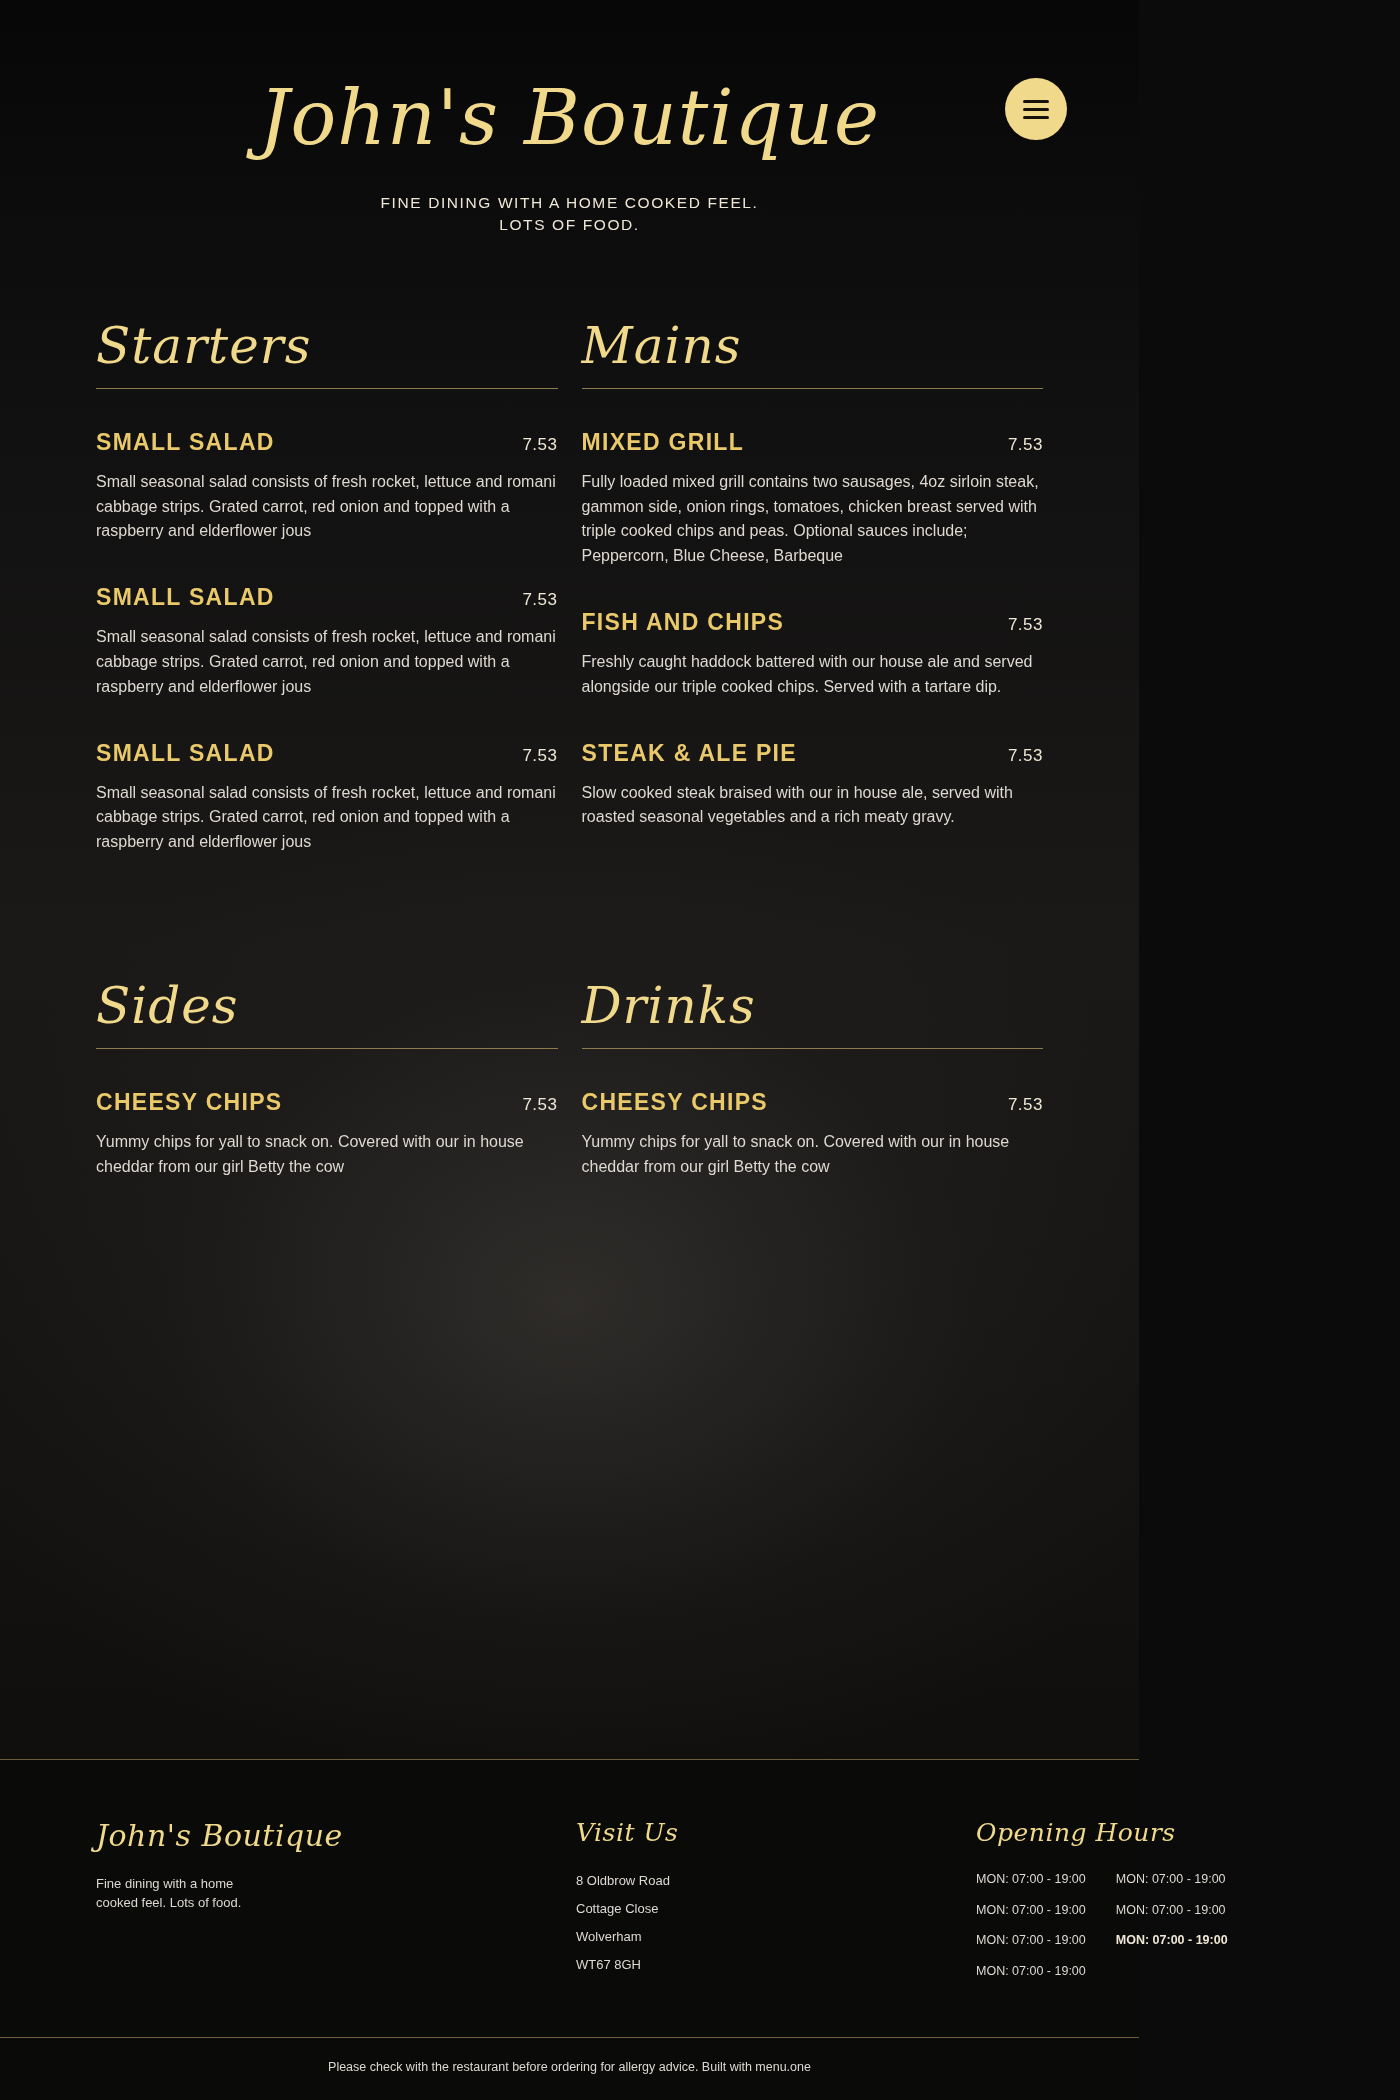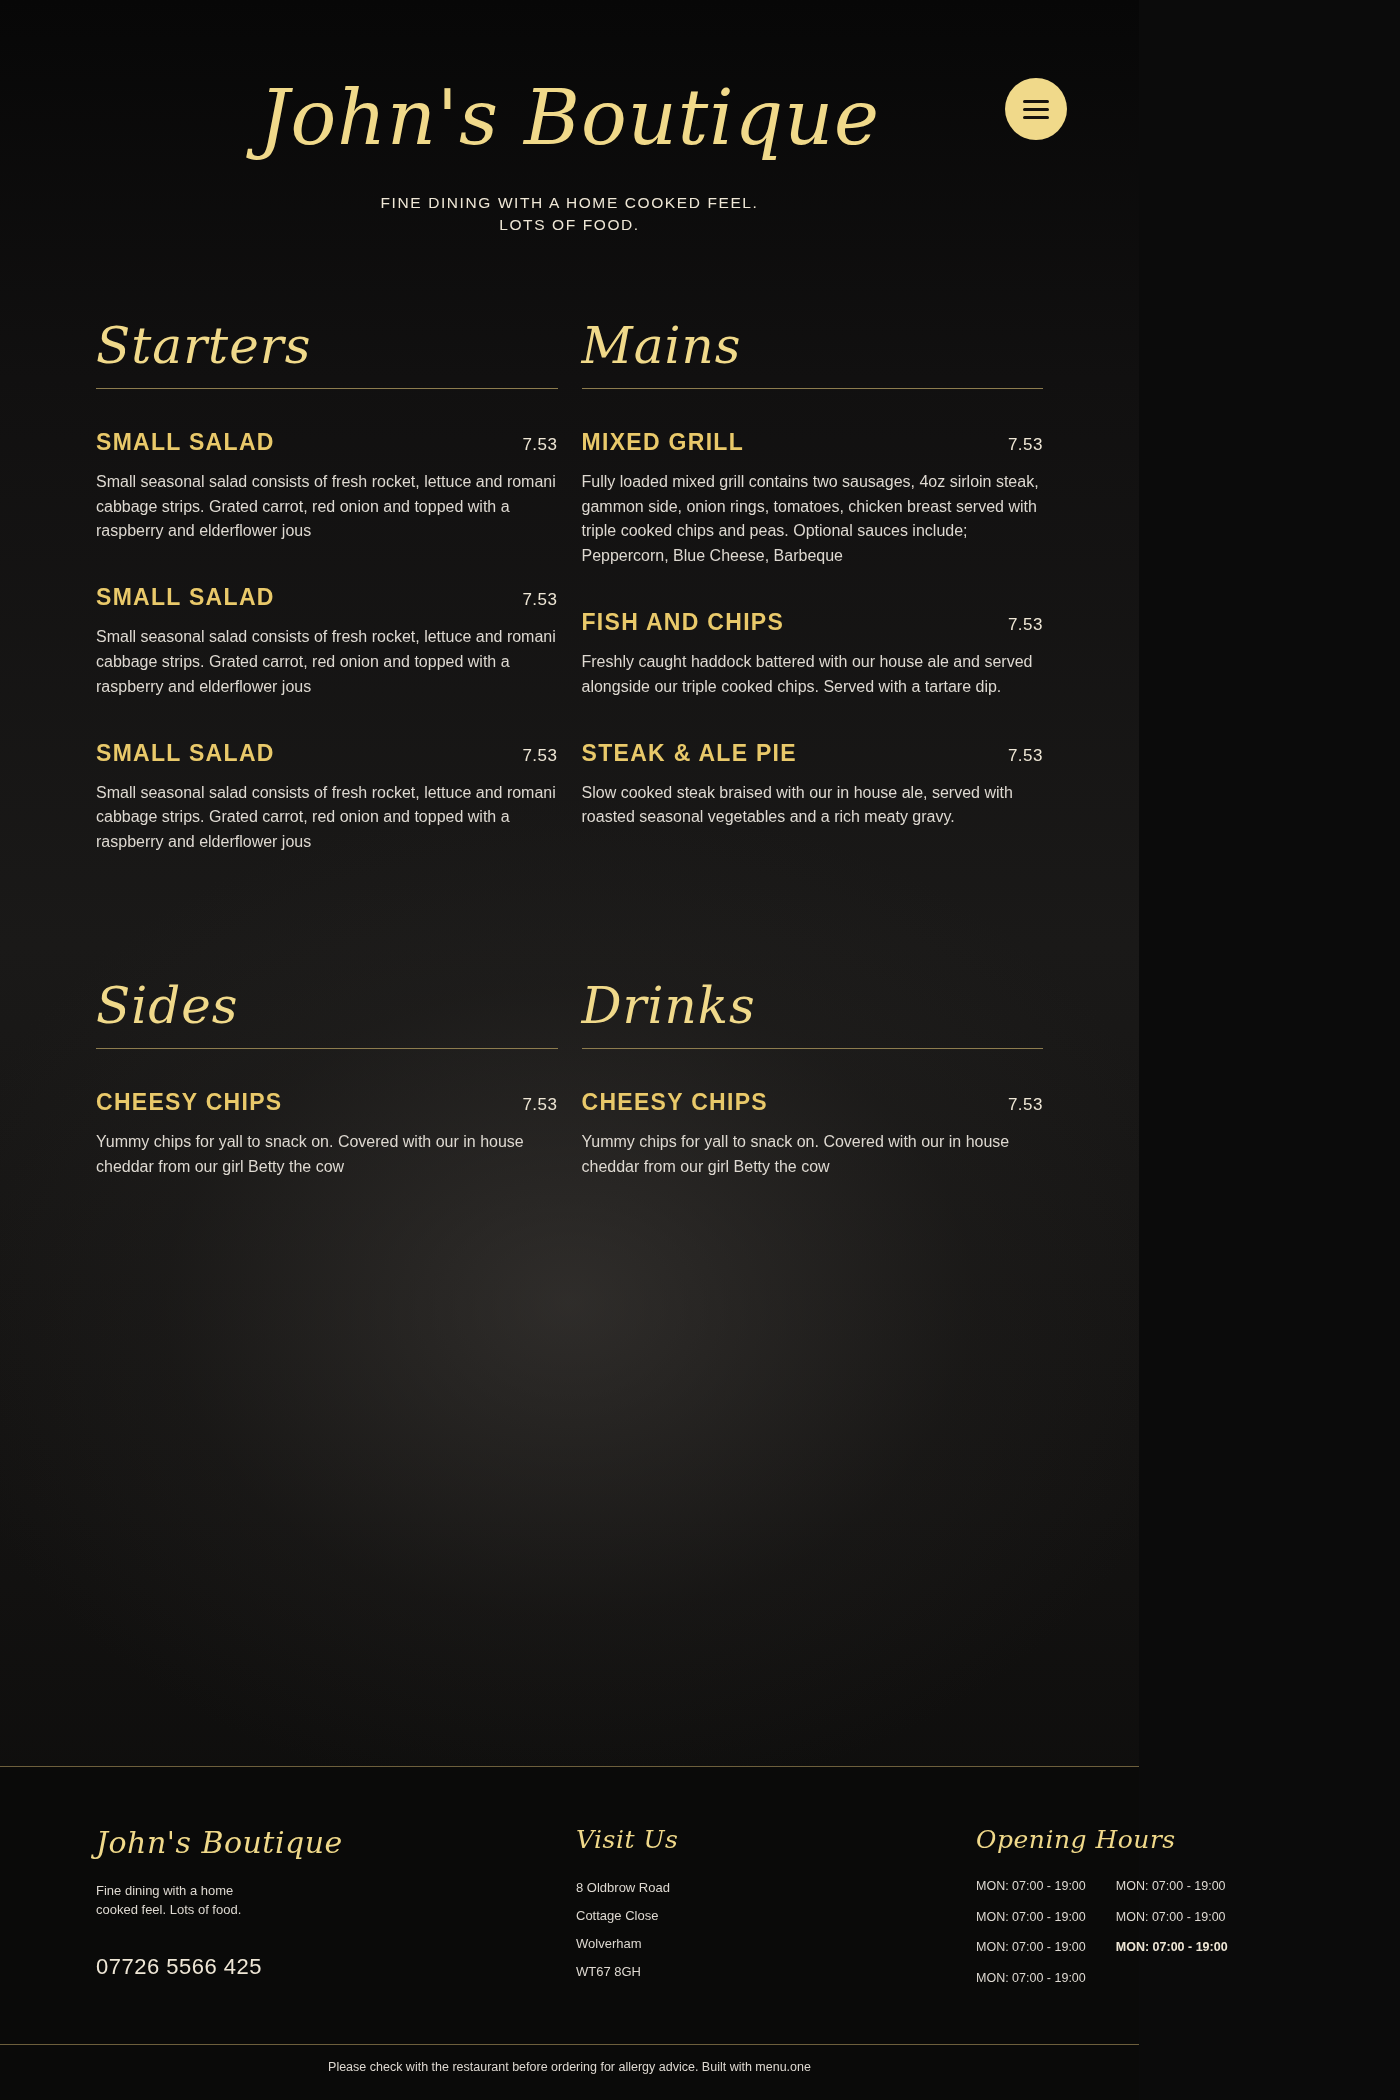--- a/index.html
+++ b/index.html
@@ -208,21 +208,21 @@
     line-height: 1.4;
     color: #ded9d1;
     margin-bottom: 13px;
     white-space: nowrap;
   }
   .hours-grid div.bold { font-weight: 700; color: #efe7d6; }
 
   .footer-bar {
     margin-top: 44px;
     border-top: 1px solid #6d5f3c;
-    padding: 15px 0 26px 0;
+    padding: 22px 0 26px 0;
     text-align: center;
     font-size: 12.5px;
     color: #ded9d1;
     margin-left: -96px;
     margin-right: -96px;
   }
 </style>
 </head>
 <body>
 
@@ -333,21 +333,20 @@
 
   <div class="footer">
     <div class="footer-cols">
 
       <div>
         <div class="footer-brand">John's Boutique</div>
         <div class="footer-sub">
           <div>Fine dining with a home</div>
           <div>cooked feel. Lots of food.</div>
         </div>
-        <div class="footer-phone">07726 5566 425</div>
       </div>
 
       <div>
         <div class="footer-heading">Visit Us</div>
         <div class="addr-list">
           <div>8 Oldbrow Road</div>
           <div>Cottage Close</div>
           <div>Wolverham</div>
           <div>WT67 8GH</div>
         </div>

